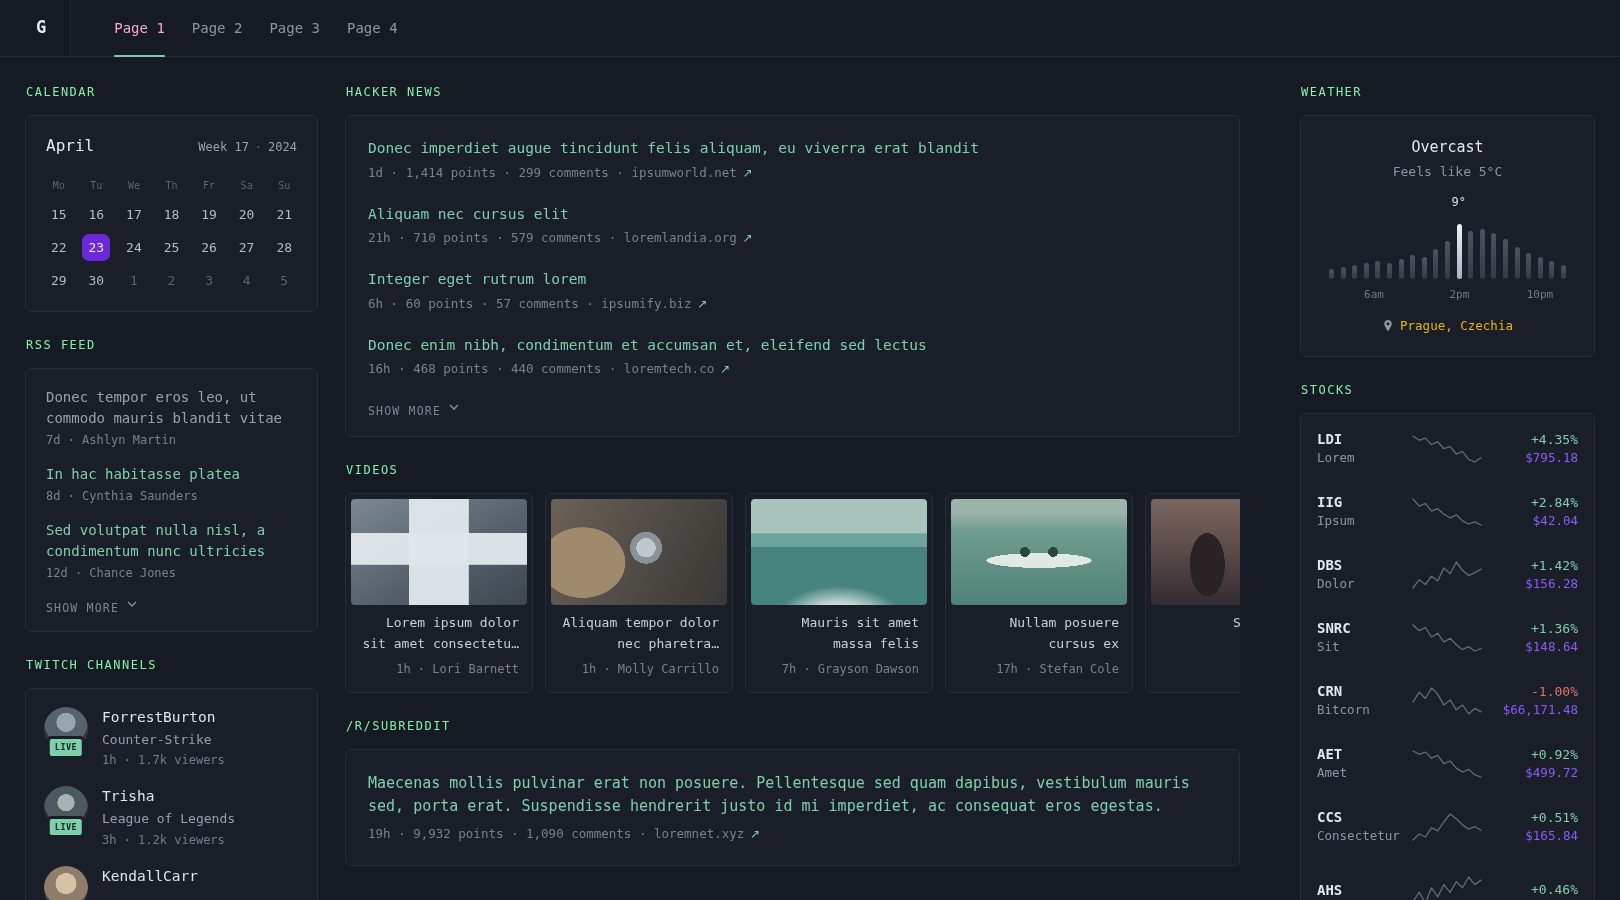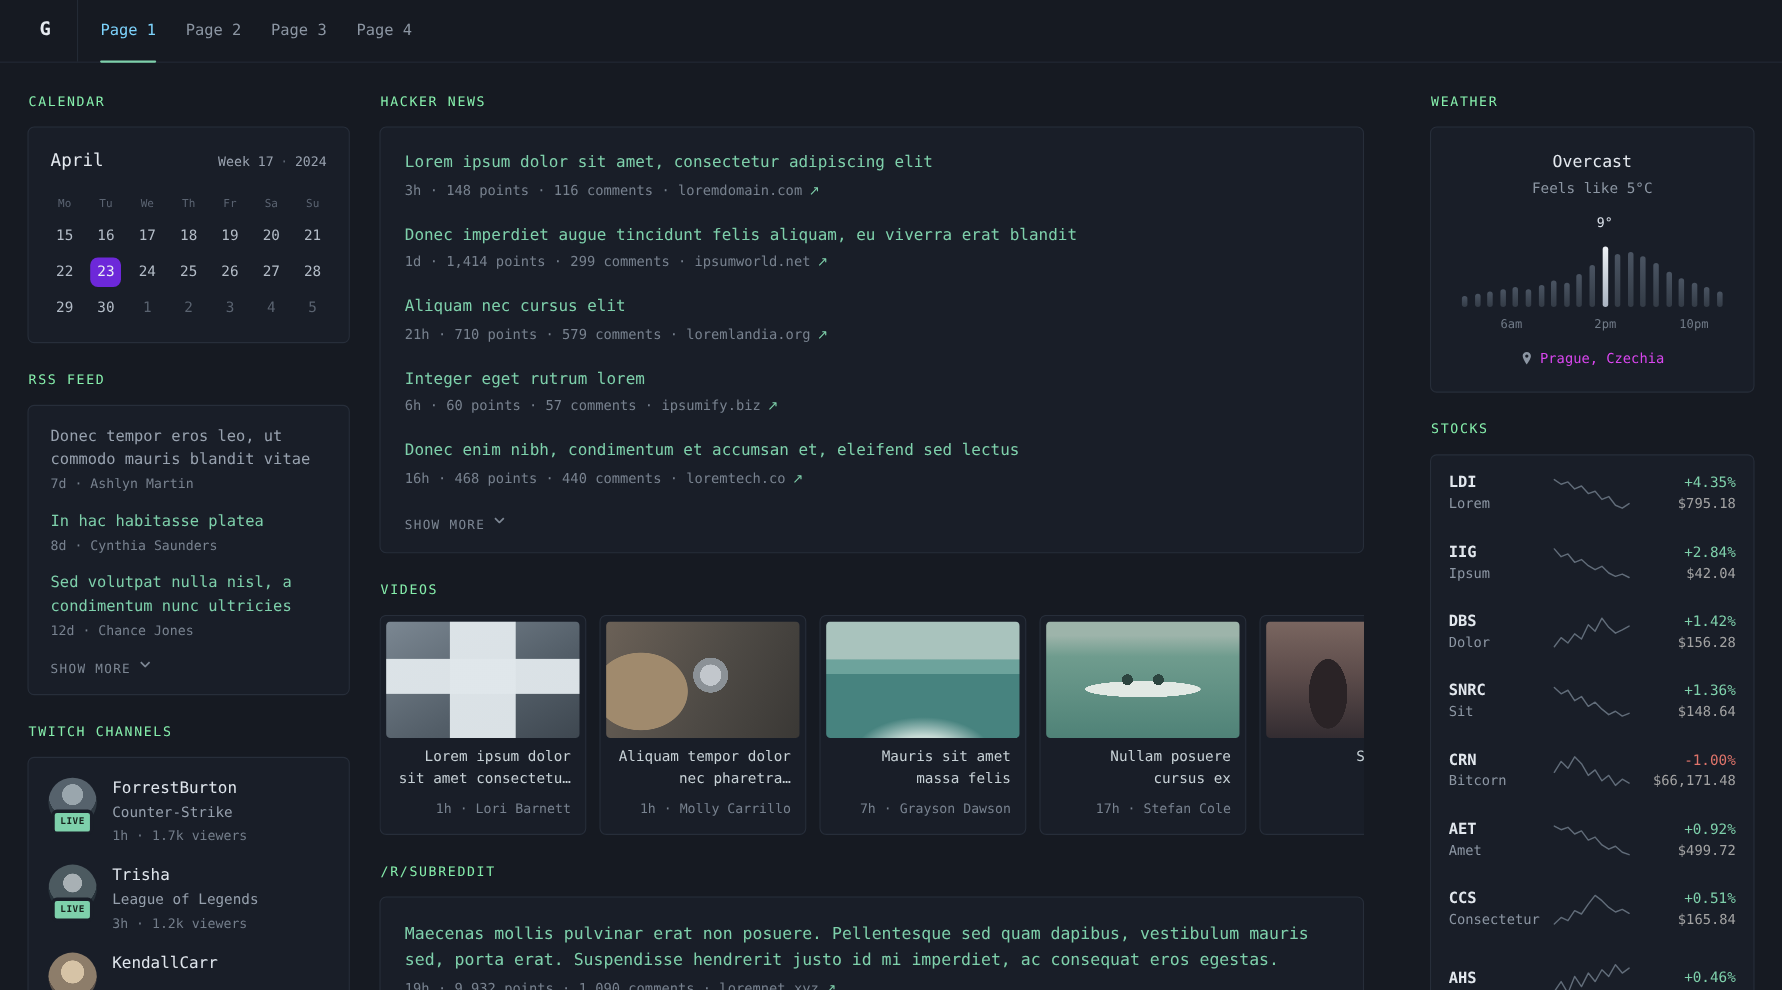--- a/index.html
+++ b/index.html
@@ -10,21 +10,21 @@
     font-size:14px;line-height:1.5;cursor:default;
   }
   .app{width:1620px;height:900px;overflow:hidden;}
 
   
   .topnav{height:57px;display:flex;align-items:stretch;border-bottom:1px solid #232a35;padding-left:24px;}
   .logo{display:flex;align-items:center;padding:0 24px 0 12px;border-right:1px solid #232a35;
         font-size:17px;font-weight:bold;color:#e6ebf1;cursor:pointer;}
   .tabs{display:flex;align-items:stretch;margin-left:20px;gap:27px;}
   .tab{position:relative;display:flex;align-items:center;color:#8c96a3;font-size:14px;cursor:pointer;text-decoration:none;}
-  .tab.active{color:#7dd3fc;}
+  .tab.active{color:#f9a8d4;margin-left:23px;}
   .tab.active::after{content:"";position:absolute;left:0;right:0;bottom:-1px;height:2px;background:#7ed0ab;border-radius:2px;}
 
   
   main{display:flex;align-items:flex-start;padding:26px 25px 0;}
   .col-left{width:293px;flex:none;}
   .col-mid{width:895px;flex:none;margin-left:27px;}
   .col-right{width:295px;flex:none;margin-left:60px;}
   section{margin-bottom:24px;}
   .sec-title{font-size:12px;font-weight:normal;letter-spacing:1.5px;color:#86efac;margin:0 0 14px 1px;}
   .card{background:#191e28;border:1px solid #272e3a;border-radius:6px;}
@@ -108,34 +108,34 @@
   .w-feels{font-size:13px;color:#8c96a3;margin-top:3px;}
   .w-chart{position:relative;height:84px;margin:14px 8px 0;display:flex;align-items:flex-end;justify-content:space-between;}
   .w-bar{width:5px;border-radius:3px;background:linear-gradient(#4a5462,#333b46);}
   .w-bar.hl{background:linear-gradient(#eef2f6,#a9b3c1);}
   .w-peak{position:absolute;top:-2px;transform:translateX(-50%);font-size:12px;color:#dbe1ea;}
   .w-times{position:relative;height:16px;margin:8px 8px 0;font-size:11px;color:#707a87;}
   .w-times span{position:absolute;transform:translateX(-50%);}
   .w-times span:nth-child(1){left:19%;}
   .w-times span:nth-child(2){left:55%;}
   .w-times span:nth-child(3){left:89%;}
-  .w-loc{display:flex;align-items:center;justify-content:center;gap:6px;margin-top:14px;font-size:12.5px;color:#d946ef;}
+  .w-loc{display:flex;align-items:center;justify-content:center;gap:6px;margin-top:14px;font-size:12.5px;color:#eab308;}
   .pin{width:12px;height:14px;fill:#8c96a3;}
 
   
   .stocks-card{padding:4px 16px;}
   .stock-row{display:flex;justify-content:space-between;align-items:center;height:63px;cursor:pointer;}
   .s-left{flex:none;width:86px;white-space:nowrap;}
   .s-ticker{font-size:14px;font-weight:bold;color:#e2e7ed;line-height:1.35;}
   .s-name{font-size:12.5px;color:#8c96a3;}
   .spark{width:72px;height:30px;flex:none;}
   .s-right{flex:none;width:88px;text-align:right;white-space:nowrap;}
   .s-change{font-size:13px;line-height:1.35;color:#7ed0ab;}
   .s-change.down{color:#e0756b;}
-  .s-price{font-size:12.5px;color:#a3a3a3;}
+  .s-price{font-size:12.5px;color:#8b5cf6;}
 </style>
 </head>
 <body>
 
 <div class="app">
 
   <nav class="topnav">
     <div class="logo">G</div>
     <div class="tabs">
       <a class="tab active">Page 1</a>
@@ -290,24 +290,20 @@
           </div>
         </div>
       </section>
     </div>
 
     <div class="col-mid">
 
       <section>
         <h2 class="sec-title">HACKER NEWS</h2>
         <div class="card hn-card">
-          <div class="hn-item">
-            <a class="feed-title hn-title">Lorem ipsum dolor sit amet, consectetur adipiscing elit</a>
-            <div class="hn-meta"><span>3h · 148 points · 116 comments · loremdomain.com</span><span class="ext">↗</span></div>
-          </div>
           <div class="hn-item">
             <a class="feed-title hn-title">Donec imperdiet augue tincidunt felis aliquam, eu viverra erat blandit</a>
             <div class="hn-meta"><span>1d · 1,414 points · 299 comments · ipsumworld.net</span><span class="ext">↗</span></div>
           </div>
           <div class="hn-item">
             <a class="feed-title hn-title">Aliquam nec cursus elit</a>
             <div class="hn-meta"><span>21h · 710 points · 579 comments · loremlandia.org</span><span class="ext">↗</span></div>
           </div>
           <div class="hn-item">
             <a class="feed-title hn-title">Integer eget rutrum lorem</a>

